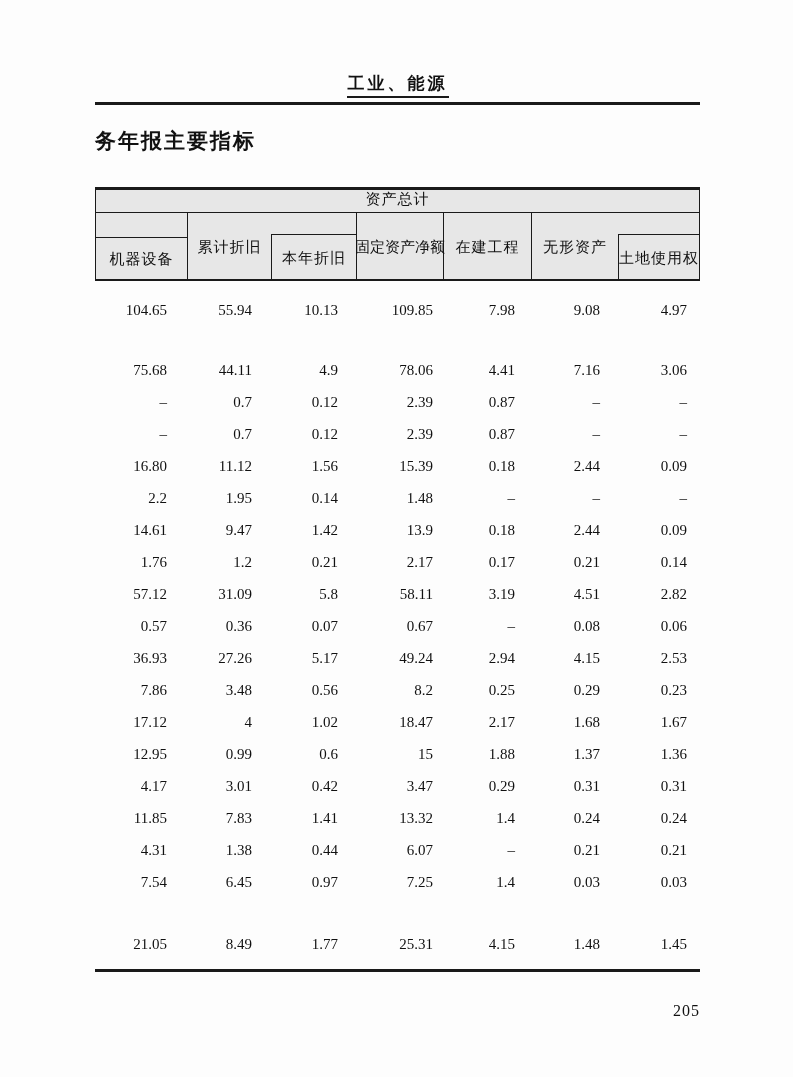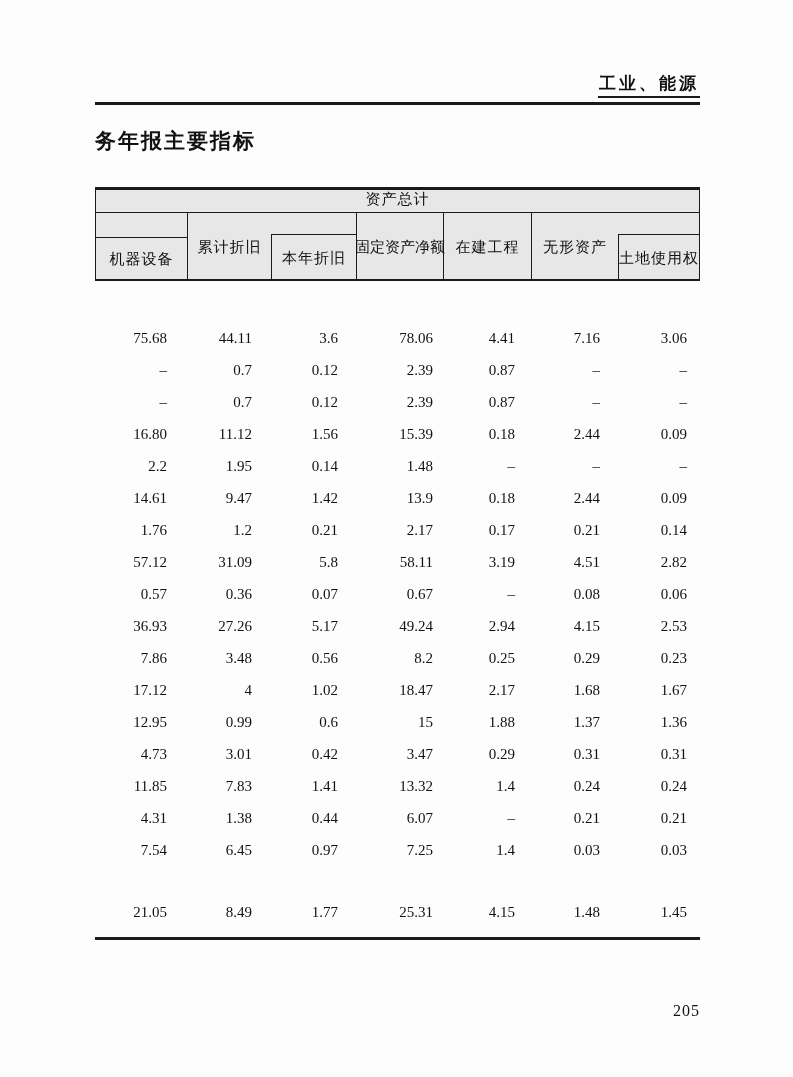--- a/index.html
+++ b/index.html
@@ -15,21 +15,21 @@
     width:793px; height:1077px;
     background:var(--page-bg);
     font-family:"Liberation Serif","DejaVu Serif",serif;
     color:var(--text);
     overflow:hidden;
   }
   
   .running-head{
     position:absolute; left:95px; top:72px; width:605px;
     border-bottom:3px solid var(--line);
-    text-align:right; padding-bottom:4px;
+    text-align:center; padding-bottom:4px;
   }
   .running-head .rh-text{
     display:inline-block;
     font-weight:bold; font-size:17px; letter-spacing:3px;
     border-bottom:2px solid var(--line);
     padding:0 1px 1px 1px;
   }
   
   .page-title{
     position:absolute; left:95px; top:122px;
@@ -134,25 +134,34 @@
         </div>
         <div class="hc hc6">
           <span>无形资产</span>
         </div>
         <div class="hc hc7">
           <span>土地使用权</span>
         </div>
       </div>
     </div>
     <div class="tbody">
+        <div class="data-row">
+          <div class="cell">104.65</div>
+          <div class="cell">55.94</div>
+          <div class="cell">10.13</div>
+          <div class="cell">109.85</div>
+          <div class="cell">7.98</div>
+          <div class="cell">9.08</div>
+          <div class="cell">4.97</div>
+        </div>
         <div class="row-gap" style="height: 28px;"></div>
         <div class="data-row">
           <div class="cell">75.68</div>
           <div class="cell">44.11</div>
-          <div class="cell">3.6</div>
+          <div class="cell">4.9</div>
           <div class="cell">78.06</div>
           <div class="cell">4.41</div>
           <div class="cell">7.16</div>
           <div class="cell">3.06</div>
         </div>
         <div class="data-row">
           <div class="cell">–</div>
           <div class="cell">0.7</div>
           <div class="cell">0.12</div>
           <div class="cell">2.39</div>
@@ -253,21 +262,21 @@
         <div class="data-row">
           <div class="cell">12.95</div>
           <div class="cell">0.99</div>
           <div class="cell">0.6</div>
           <div class="cell">15</div>
           <div class="cell">1.88</div>
           <div class="cell">1.37</div>
           <div class="cell">1.36</div>
         </div>
         <div class="data-row">
-          <div class="cell">4.73</div>
+          <div class="cell">4.17</div>
           <div class="cell">3.01</div>
           <div class="cell">0.42</div>
           <div class="cell">3.47</div>
           <div class="cell">0.29</div>
           <div class="cell">0.31</div>
           <div class="cell">0.31</div>
         </div>
         <div class="data-row">
           <div class="cell">11.85</div>
           <div class="cell">7.83</div>

